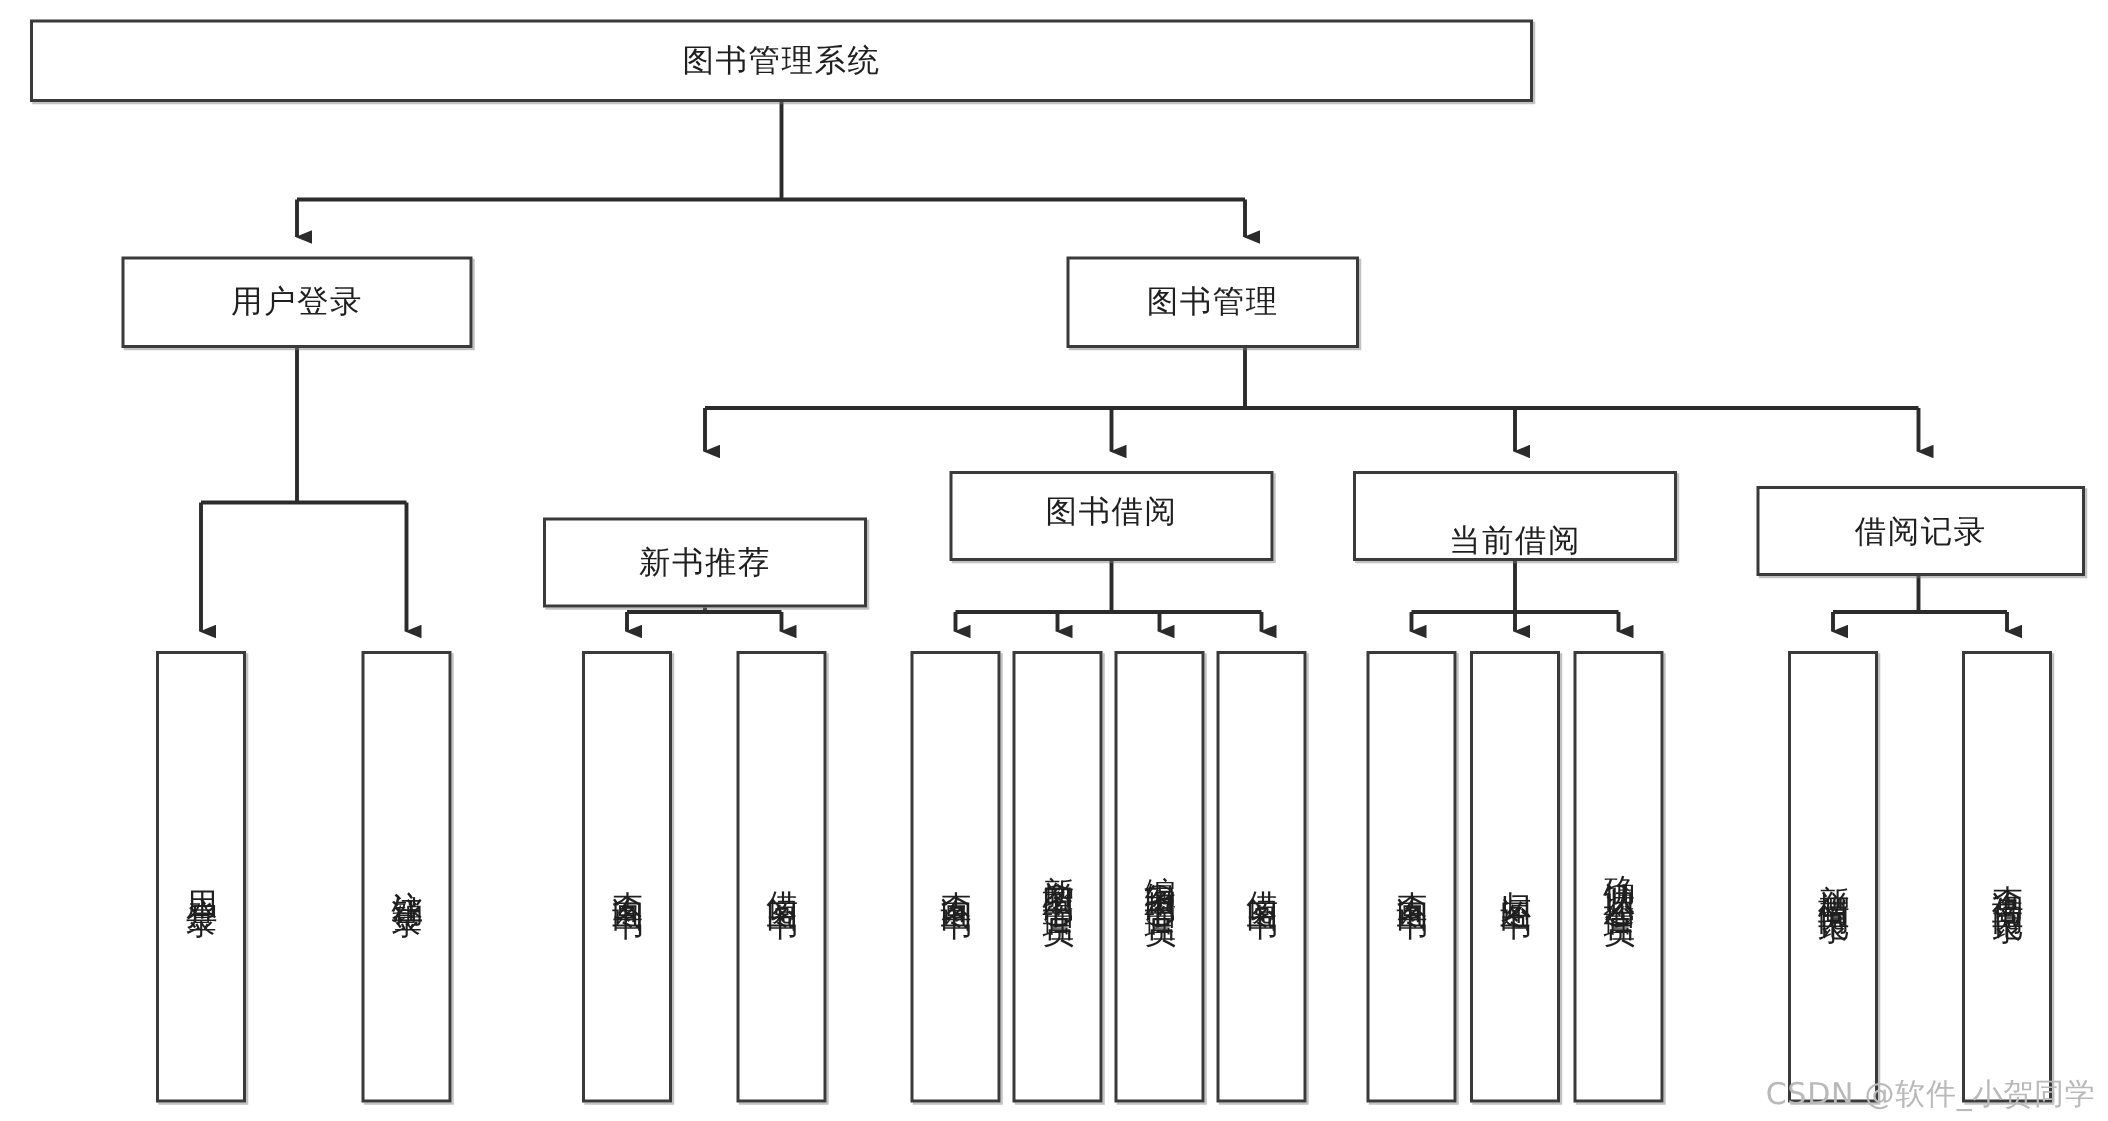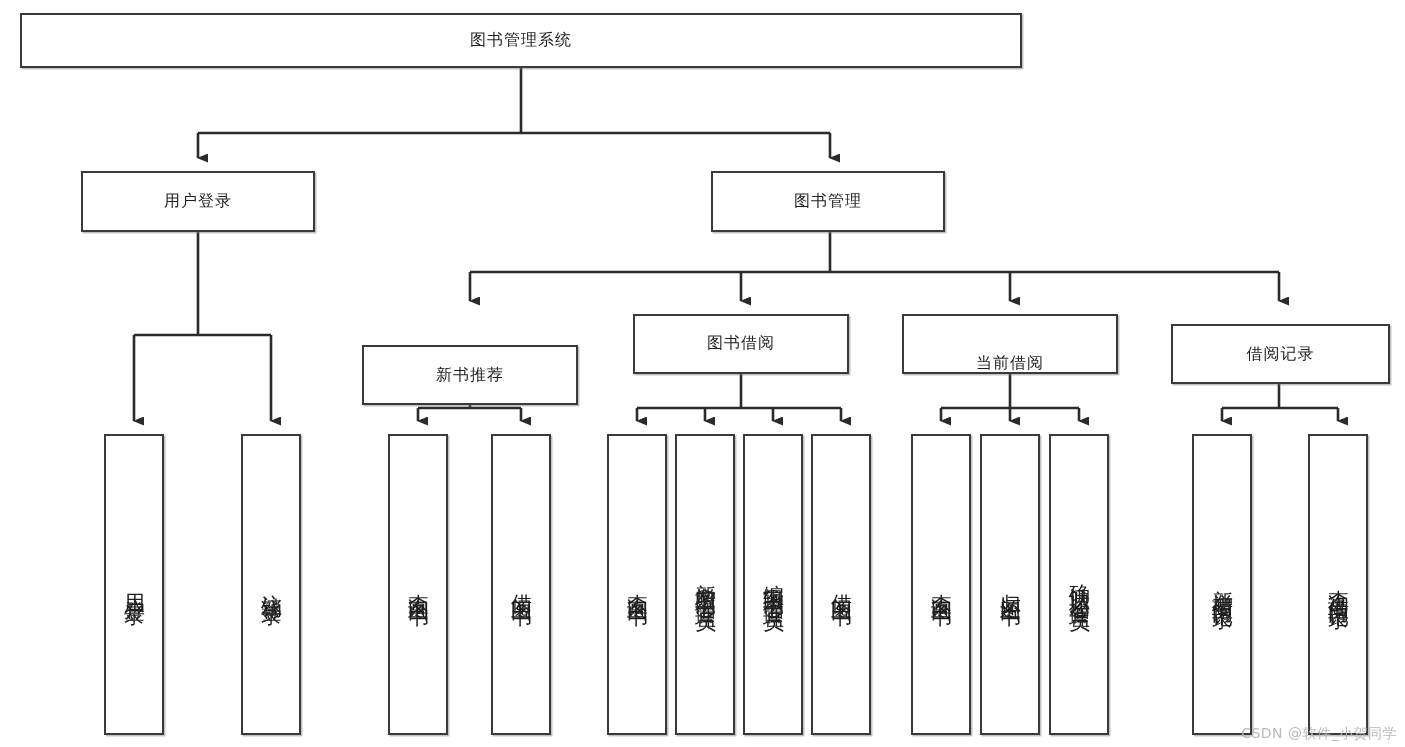--- a/index.html
+++ b/index.html
@@ -33,21 +33,21 @@
     box-sizing: border-box;
     border: 2.5px solid #3a3a3a;
     background: #ffffff;
     display: flex;
     align-items: center;
     justify-content: center;
     box-shadow: 1.5px 1.5px 0 0 rgba(120,120,120,0.45);
   }
   .node-box .node-label {
     color: #1f1f1f;
-    font-size: 16px;
+    font-size: 21px;
     line-height: 1.15;
     letter-spacing: 1px;
     white-space: nowrap;
   }
   .node-box.leaf {
     align-items: center;
     justify-content: center;
   }
   .node-box.leaf .node-label {
     writing-mode: vertical-rl;
@@ -56,21 +56,21 @@
     letter-spacing: 4px;
     line-height: 1;
     white-space: nowrap;
     text-align: center;
   }
   .watermark {
     position: absolute;
     right: 8px;
     bottom: 4px;
     color: #b9b9b9;
-    font-size: 14px;
+    font-size: 20px;
     letter-spacing: 0.5px;
     white-space: nowrap;
     pointer-events: none;
     user-select: none;
   }
 </style>
 </head>
 <body>
 
 <div id="diagram-root">
@@ -127,21 +127,21 @@
     </g>
   </svg>
 
   <div class="node-box" style="left:20px; top:13px; width:1002px; height:55px;">
     <span class="node-label">图书管理系统</span>
   </div>
 
   <div class="node-box" style="left:81px; top:171px; width:234px; height:61px;">
     <span class="node-label">用户登录</span>
   </div>
-  <div class="node-box" style="left:711px; top:171px; width:234px; height:61px;">
+  <div class="node-box" style="left:711px; top:171px; width:195px; height:61px;">
     <span class="node-label">图书管理</span>
   </div>
 
   <div class="node-box" style="left:362px; top:314px; width:216px; height:60px;margin-top:31px;">
     <span class="node-label">新书推荐</span>
   </div>
   <div class="node-box" style="left:633px; top:314px; width:216px; height:60px;font-family:Liberation Mono, monospace;">
     <span class="node-label">图书借阅</span>
   </div>
   <div class="node-box" style="left:902px; top:314px; width:216px; height:60px;align-items:flex-end;">

